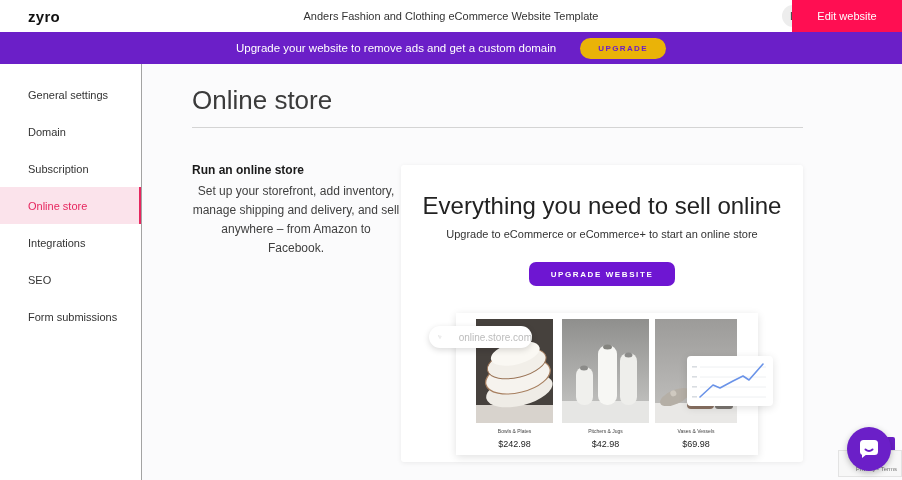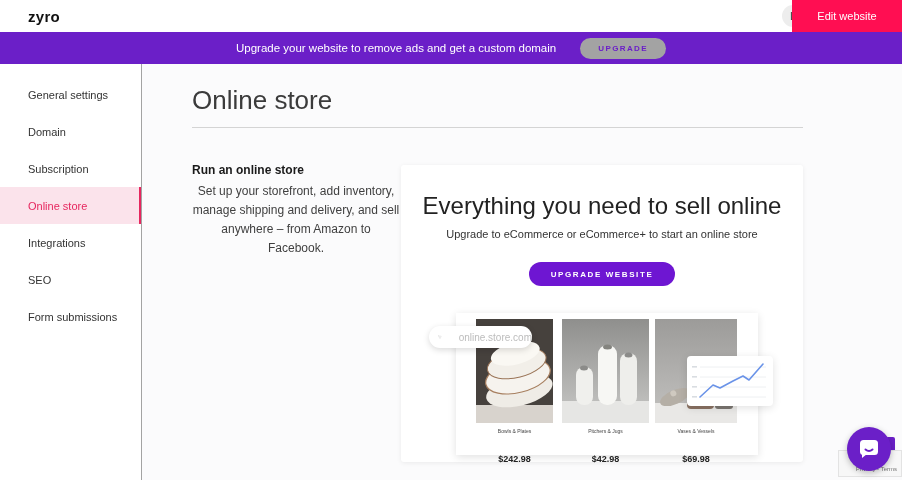--- a/index.html
+++ b/index.html
@@ -17,64 +17,65 @@
   
   .topbar{position:absolute;left:0;top:0;width:902px;height:32px;background:#ffffff;display:flex;align-items:center;z-index:5;}
   .logo{position:absolute;left:28px;top:0;height:32px;display:flex;align-items:center;font-weight:bold;font-size:15px;letter-spacing:.3px;color:#111;cursor:pointer;}
   .topbar-title{position:absolute;left:0;right:0;text-align:center;font-size:11px;color:#333;}
   .avatar{position:absolute;left:782px;top:5px;width:22px;height:22px;border-radius:50%;background:#ededed;display:flex;align-items:center;justify-content:center;font-size:11px;color:#444;cursor:pointer;}
   .edit-btn{position:absolute;right:0;top:0;width:110px;height:32px;background:var(--brand-red);color:#fff;font-size:11px;border:none;cursor:pointer;font-family:inherit;}
 
   
   .banner{position:absolute;left:0;top:32px;width:902px;height:32px;background:var(--banner-purple);display:flex;align-items:center;justify-content:center;gap:24px;z-index:4;}
   .banner-text{color:#fff;font-size:11.5px;}
-  .banner-upgrade{height:21px;padding:0 18px;border-radius:11px;background:#a3a3a3;border:none;color:var(--banner-purple);font-size:8px;font-weight:bold;letter-spacing:1.4px;cursor:pointer;font-family:inherit;}
+  .banner-upgrade{height:21px;padding:0 18px;border-radius:11px;background:#eab308;border:none;color:var(--banner-purple);font-size:8px;font-weight:bold;letter-spacing:1.4px;cursor:pointer;font-family:inherit;}
 
   
   .sidebar{position:absolute;left:0;top:64px;width:142px;height:416px;background:#fff;border-right:1px solid #a3a3a3;padding-top:12px;}
   .side-item{height:37px;display:flex;align-items:center;padding-left:28px;font-size:11px;color:#333;cursor:pointer;}
   .side-item.active{background:var(--active-pink-bg);color:var(--active-pink-text);border-right:2px solid var(--active-pink-text);}
 
   
   .page-title{position:absolute;left:192px;top:85px;font-size:26px;font-weight:400;color:#3b3b3b;}
   .title-divider{position:absolute;left:192px;top:127px;width:611px;height:1px;background:#d4d4d4;}
   .section-heading{position:absolute;left:192px;top:163px;font-size:12px;font-weight:bold;color:#1a1a1a;}
   .section-body{position:absolute;left:192px;top:182px;width:208px;font-size:12px;line-height:19px;color:#3f3f3f;text-align:center;}
 
   
   .card{position:absolute;left:401px;top:165px;width:402px;height:297px;background:#fff;border-radius:3px;box-shadow:0 1px 5px rgba(0,0,0,.07);}
   .card-heading{margin-top:27px;text-align:center;font-size:24px;font-weight:400;color:#222;}
   .card-sub{margin-top:8px;text-align:center;font-size:11px;color:#333;}
   .card-btn-row{margin-top:22px;text-align:center;}
-  .upgrade-website-btn{height:24px;padding:0 22px;border-radius:12px;background:var(--button-purple);border:none;color:#fff;font-size:8px;font-weight:bold;letter-spacing:1.6px;cursor:pointer;font-family:inherit;}
+  .upgrade-website-btn{height:24px;padding:0 22px;border-radius:7px;background:var(--button-purple);border:none;color:#fff;font-size:8px;font-weight:bold;letter-spacing:1.6px;cursor:pointer;font-family:inherit;}
 
   .strip{position:absolute;left:55px;top:148px;width:302px;height:142px;background:#fff;box-shadow:0 2px 8px rgba(0,0,0,.12);}
   .figure{position:absolute;top:6px;}
   .figure svg{display:block;}
   .fig-name{margin-top:5px;text-align:center;font-size:5px;color:#444;}
-  .fig-price{margin-top:20px;text-align:center;font-size:9px;font-weight:bold;color:#222;}
+  .fig-price{margin-top:5px;text-align:center;font-size:9px;font-weight:normal;color:#222;}
 
   .store-pill{position:absolute;left:28px;top:161px;width:103px;height:22px;background:#fff;border-radius:11px;box-shadow:0 2px 6px rgba(0,0,0,.15);display:flex;align-items:center;padding-left:9px;gap:5px;z-index:3;}
   .store-pill-text{font-size:10px;color:#bcbcbc;margin-left:12px;}
 
   .chart-card{position:absolute;left:286px;top:191px;width:86px;height:50px;background:#fff;border-radius:4px;box-shadow:0 2px 8px rgba(0,0,0,.12);z-index:3;}
 
   
   .badge-panel{position:absolute;left:838px;top:450px;width:64px;height:27px;background:#f7f7f7;border:1px solid #e3e3e3;z-index:6;}
   .badge-text{position:absolute;right:4px;bottom:4px;font-size:6px;color:#777;cursor:pointer;}
   .purple-sliver{position:absolute;left:886px;top:437px;width:9px;height:15px;background:var(--banner-purple);border-radius:2px;z-index:5;}
   .chat-btn{position:absolute;left:847px;top:427px;width:44px;height:44px;border-radius:50%;background:var(--banner-purple);border:none;display:flex;align-items:center;justify-content:center;cursor:pointer;z-index:7;box-shadow:0 2px 6px rgba(0,0,0,.25);}
 </style>
 </head>
 <body>
 
 <div class="screen">
 
   <header class="topbar">
     <div class="logo">zyro</div>
+    <div class="topbar-title">Anders Fashion and Clothing eCommerce Website Template</div>
     <div class="avatar">L</div>
     <button class="edit-btn">Edit website</button>
   </header>
 
   <div class="banner">
     <span class="banner-text">Upgrade your website to remove ads and get a custom domain</span>
     <button class="banner-upgrade">UPGRADE</button>
   </div>
 
   <nav class="sidebar">

